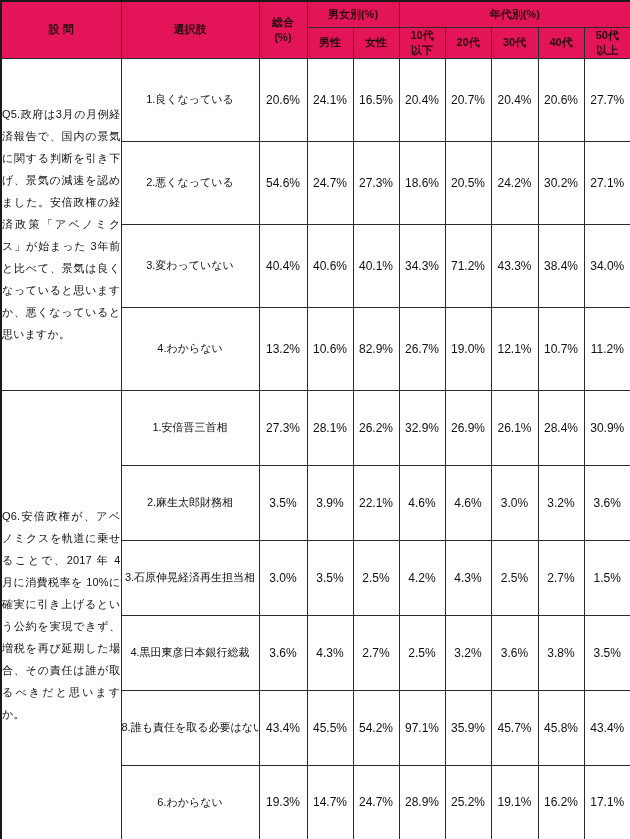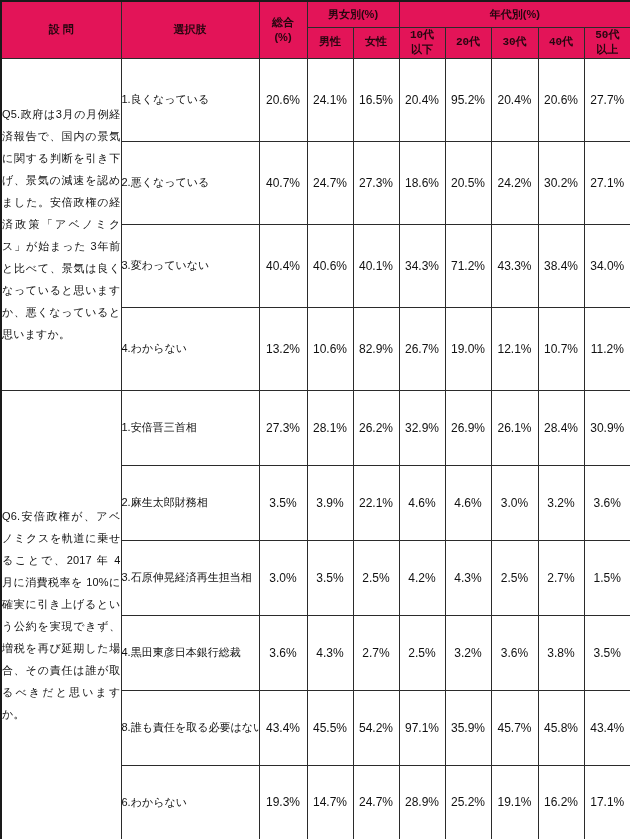--- a/index.html
+++ b/index.html
@@ -30,37 +30,37 @@
   thead th {
     background: #E31458;
     color: #26060f;
     font-size: 11px;
     font-weight: bold;
     text-align: center;
     vertical-align: middle;
     line-height: 1.35;
   }
   thead tr.h-top { height: 26px; }
-  thead tr.h-sub { height: 31px; font-family: Liberation Mono, monospace; }
+  thead tr.h-sub { height: 31px; }
   tr.r-q5 { height: 83px; }
   tr.r-q6 { height: 75px; }
   td.question-cell {
     font-size: 11px;
     color: #111;
     text-align: justify;
     vertical-align: middle;
     padding: 4px 6px;
     line-height: 2.0;
     letter-spacing: 0.2px;
     margin-top: 8px;
   }
   td.choice-cell {
     font-size: 11px;
     color: #111;
-    text-align: left;
+    text-align: center;
     vertical-align: middle;
     padding-left: 6px;
     white-space: nowrap;
   }
   td.value-cell {
     font-size: 12px;
     color: #111;
     text-align: center;
     vertical-align: middle;
   }
@@ -112,28 +112,28 @@
   </thead>
   <tbody>
 
     <tr class="r-q5">
       <td rowspan="4" class="question-cell">Q5.政府は3月の月例経済報告で、国内の景気に関する判断を引き下げ、景気の減速を認めました。安倍政権の経済政策「アベノミクス」が始まった 3年前と比べて、景気は良くなっていると思いますか、悪くなっていると思いますか。</td>
       <td class="choice-cell">1.良くなっている</td>
       <td class="value-cell">20.6%</td>
       <td class="value-cell">24.1%</td>
       <td class="value-cell">16.5%</td>
       <td class="value-cell">20.4%</td>
-      <td class="value-cell">95.2%</td>
+      <td class="value-cell">20.7%</td>
       <td class="value-cell">20.4%</td>
       <td class="value-cell">20.6%</td>
       <td class="value-cell">27.7%</td>
     </tr>
     <tr class="r-q5">
       <td class="choice-cell">2.悪くなっている</td>
-      <td class="value-cell">40.7%</td>
+      <td class="value-cell">54.6%</td>
       <td class="value-cell">24.7%</td>
       <td class="value-cell">27.3%</td>
       <td class="value-cell">18.6%</td>
       <td class="value-cell">20.5%</td>
       <td class="value-cell">24.2%</td>
       <td class="value-cell">30.2%</td>
       <td class="value-cell">27.1%</td>
     </tr>
     <tr class="r-q5">
       <td class="choice-cell">3.変わっていない</td>

